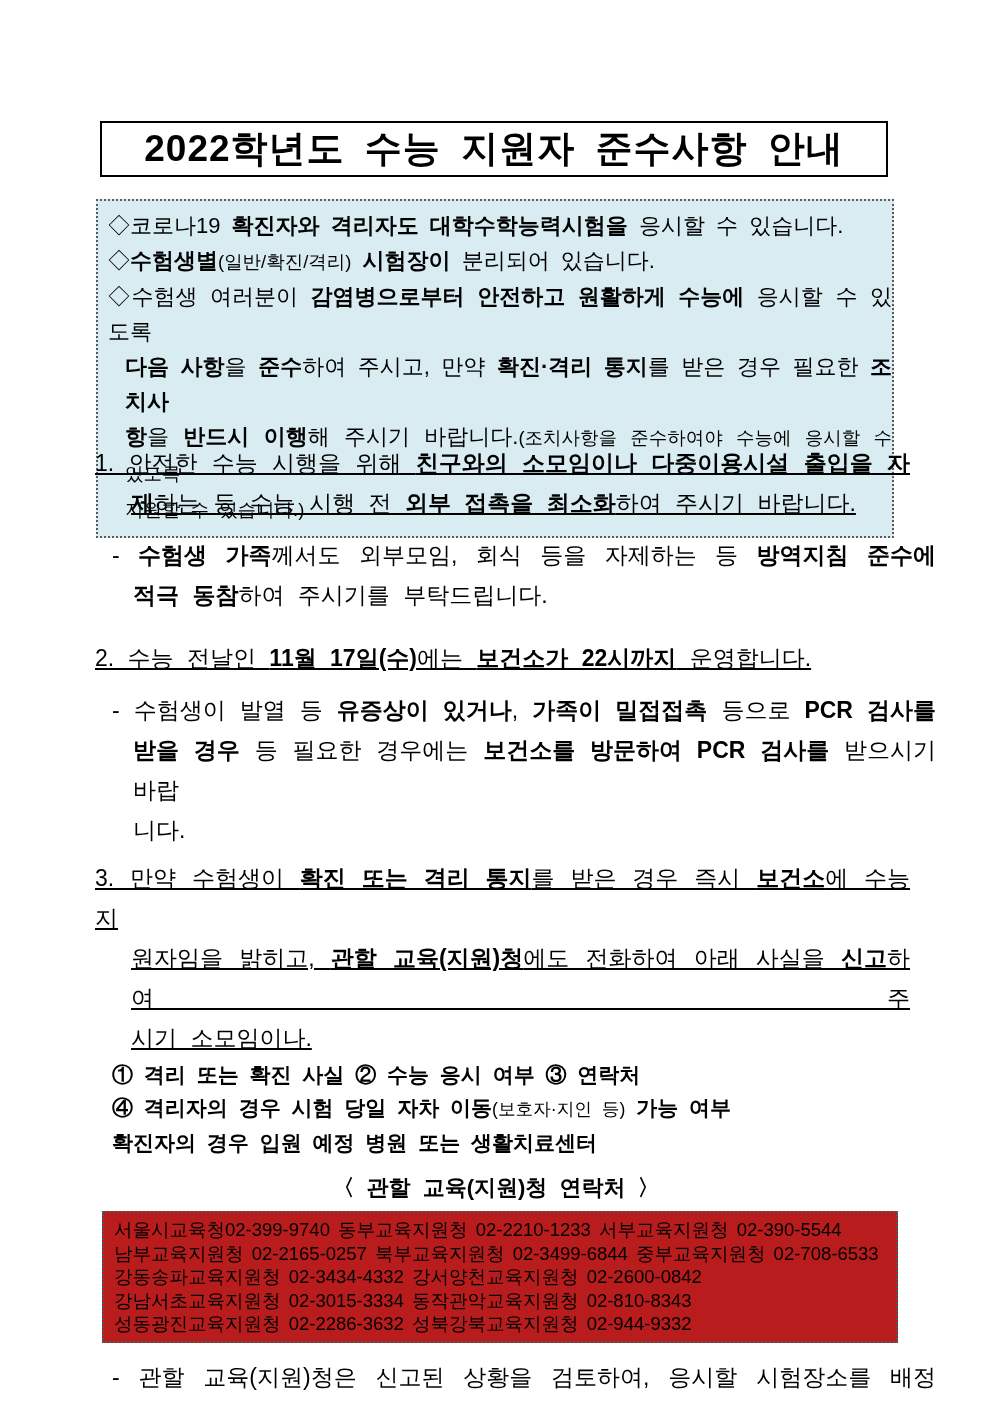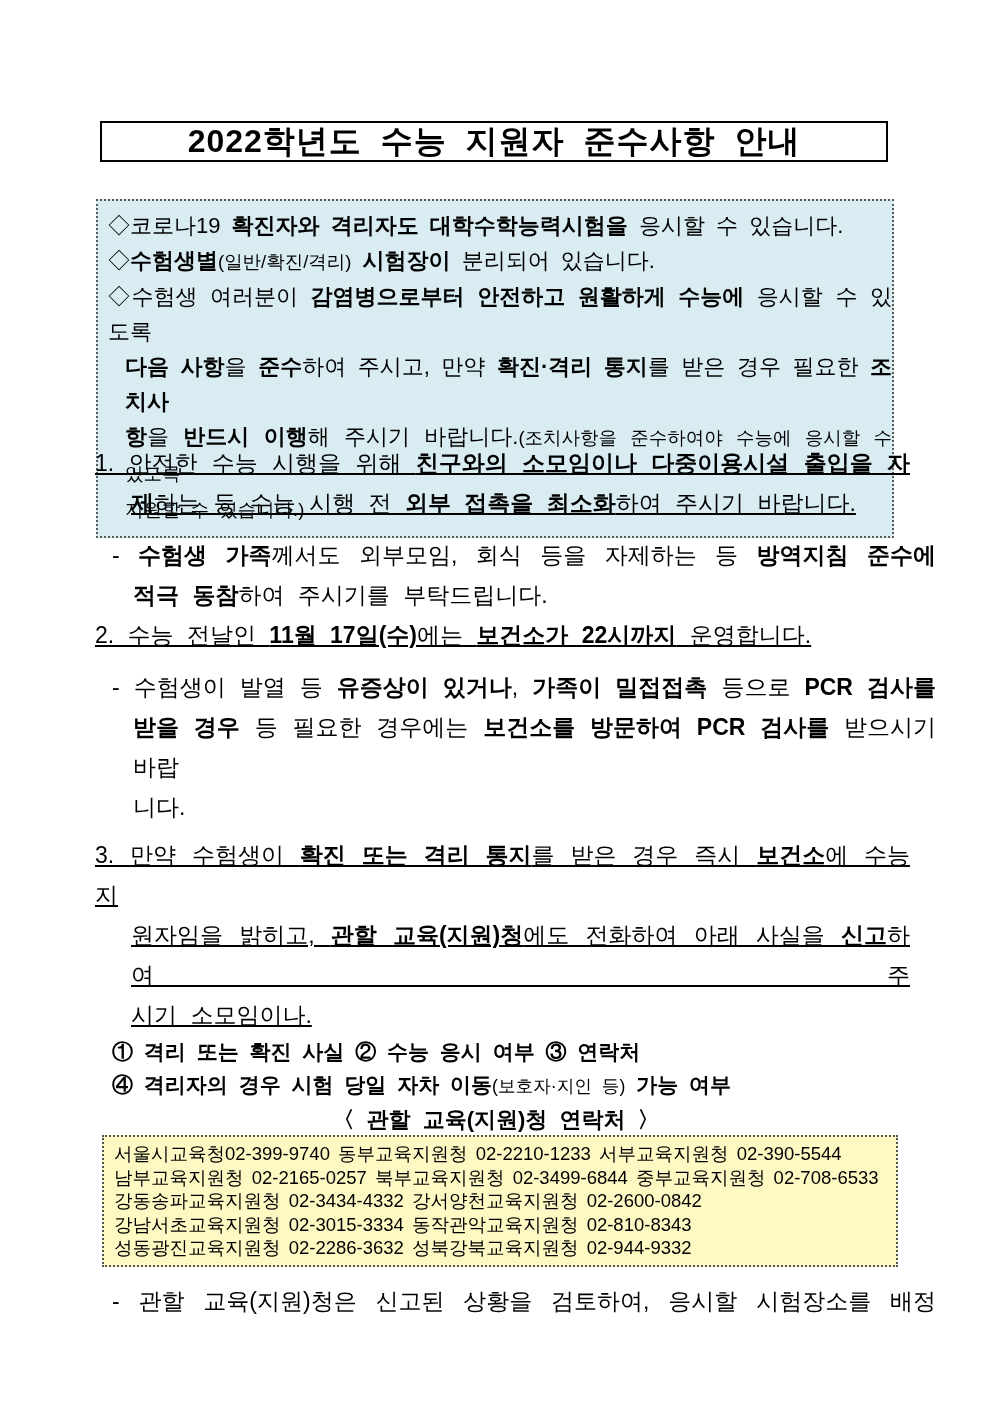--- a/index.html
+++ b/index.html
@@ -10,24 +10,24 @@
     position:relative;overflow:hidden;
   }
   .b{font-weight:bold;}
   .sm{font-size:0.84em;}
   .ln{min-height:1em;}
   .just{text-align:justify;text-align-last:justify;}
   .ind{margin-left:17px;}
 
   
   #title-box{
-    position:absolute;left:100px;top:121px;width:788px;height:41px;
+    position:absolute;left:100px;top:121px;width:788px;height:56px;
     border:2px solid #000;box-sizing:border-box;
     display:flex;align-items:center;justify-content:center;
-    font-size:32px;font-weight:bold;letter-spacing:1px;word-spacing:9px;
+    font-size:37px;font-weight:bold;letter-spacing:1px;word-spacing:9px;
   }
 
   
   #notice-box{
     position:absolute;left:96px;top:199px;width:798px;box-sizing:border-box;
     background:#d9ecf2;border:2px dotted #5a5a5a;
     padding:7px 0 9px 10px;
     font-size:22px;line-height:35px;word-spacing:5px;
   }
 
@@ -36,33 +36,33 @@
   .item{
     margin:0 82px 0 95px;padding-left:36px;
     font-size:23px;line-height:40px;word-spacing:7px;text-decoration:underline;
   }
   .item .ln:first-child{margin-left:-36px;}
   .sub{
     margin:12px 56px 0 112px;padding-left:21px;
     font-size:23px;line-height:40px;word-spacing:7px;
   }
   .sub .ln:first-child{margin-left:-21px;}
-  .m14{margin-top:0;}
+  .m14{margin-top:23px;}
   .m10{margin-top:8px;}
   #subpoints{
     margin:0 82px 0 112px;
     font-size:21px;line-height:33px;word-spacing:5px;
   }
   #contact-header{
-    margin-top:2px;text-align:center;
+    margin-top:14px;text-align:center;
     font-size:22px;font-weight:bold;word-spacing:6px;
   }
   #contact-box{
-    margin:0 94px 0 102px;box-sizing:border-box;
-    border:2px dotted #555;background:#fef9c3;
+    margin:8px 94px 0 102px;box-sizing:border-box;
+    border:2px dotted #555;background:#b91c1c;
     padding:5px 10px;
     font-size:18.5px;line-height:23.5px;word-spacing:3px;
   }
   #final-note{margin-top:14px;}
 </style>
 </head>
 <body>
 
 <div id="title-box">
   <span>2022학년도 수능 지원자 준수사항 안내</span>
@@ -101,20 +101,21 @@
 
   <div class="item m10">
       <div class="ln just"><span>3. 만약 수험생이 </span><span class="b">확진 또는 격리 통지</span><span>를 받은 경우 즉시 </span><span class="b">보건소</span><span>에 수능 지</span></div>
       <div class="ln just"><span>원자임을 밝히고, </span><span class="b">관할 교육(지원)청</span><span>에도 전화하여 아래 사실을 </span><span class="b">신고</span><span>하여 주</span></div>
       <div class="ln"><span>시기 소모임이나.</span></div>
     </div>
 
   <div id="subpoints">
       <div class="ln"><span class="b">① 격리 또는 확진 사실 ② 수능 응시 여부 ③ 연락처</span></div>
       <div class="ln"><span class="b">④ 격리자의 경우 시험 당일 자차 이동</span><span class="sm">(보호자·지인 등)</span><span> </span><span class="b">가능 여부</span></div>
+      <div class="ln"><span class="b">확진자의 경우 입원 예정 병원 또는 생활치료센터</span></div>
     </div>
 
   <div id="contact-header">〈 관할 교육(지원)청 연락처 〉</div>
 
   <div id="contact-box">
       <div class="ln"><span>서울시교육청02-399-9740 동부교육지원청 02-2210-1233 서부교육지원청 02-390-5544</span></div>
       <div class="ln"><span>남부교육지원청 02-2165-0257 북부교육지원청 02-3499-6844 중부교육지원청 02-708-6533</span></div>
       <div class="ln"><span>강동송파교육지원청 02-3434-4332 강서양천교육지원청 02-2600-0842</span></div>
       <div class="ln"><span>강남서초교육지원청 02-3015-3334 동작관악교육지원청 02-810-8343</span></div>
       <div class="ln"><span>성동광진교육지원청 02-2286-3632 성북강북교육지원청 02-944-9332</span></div>

